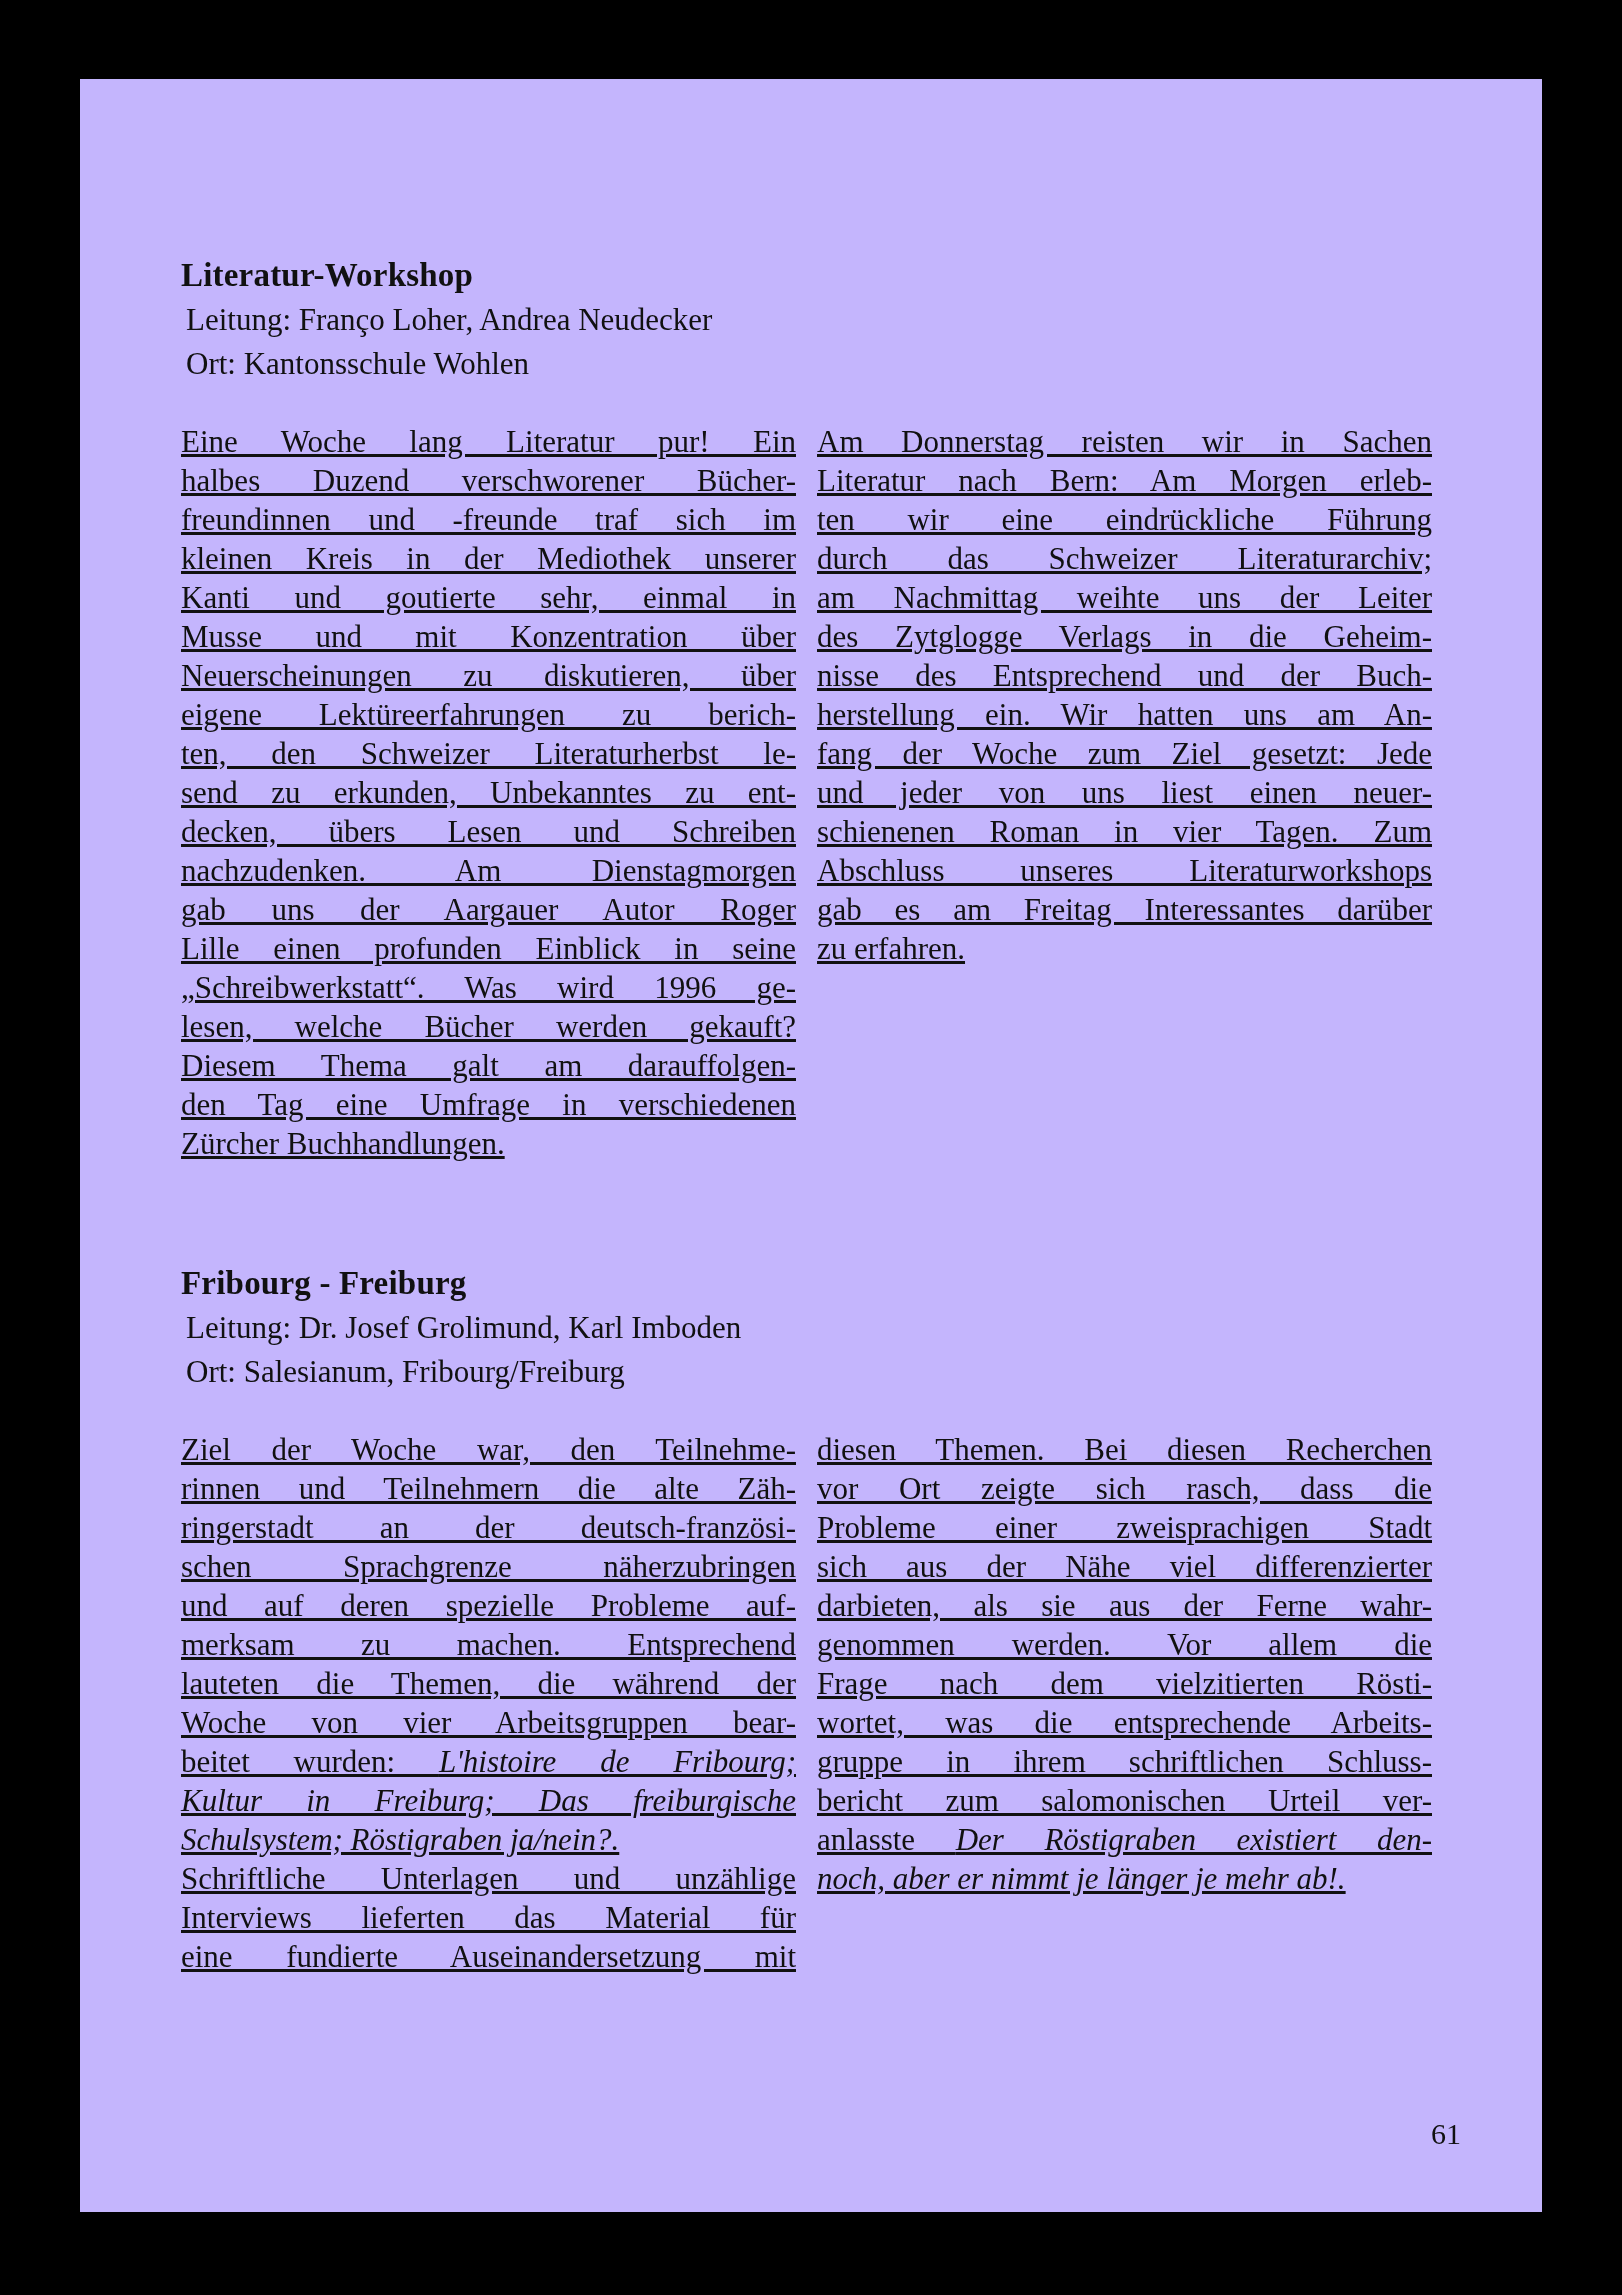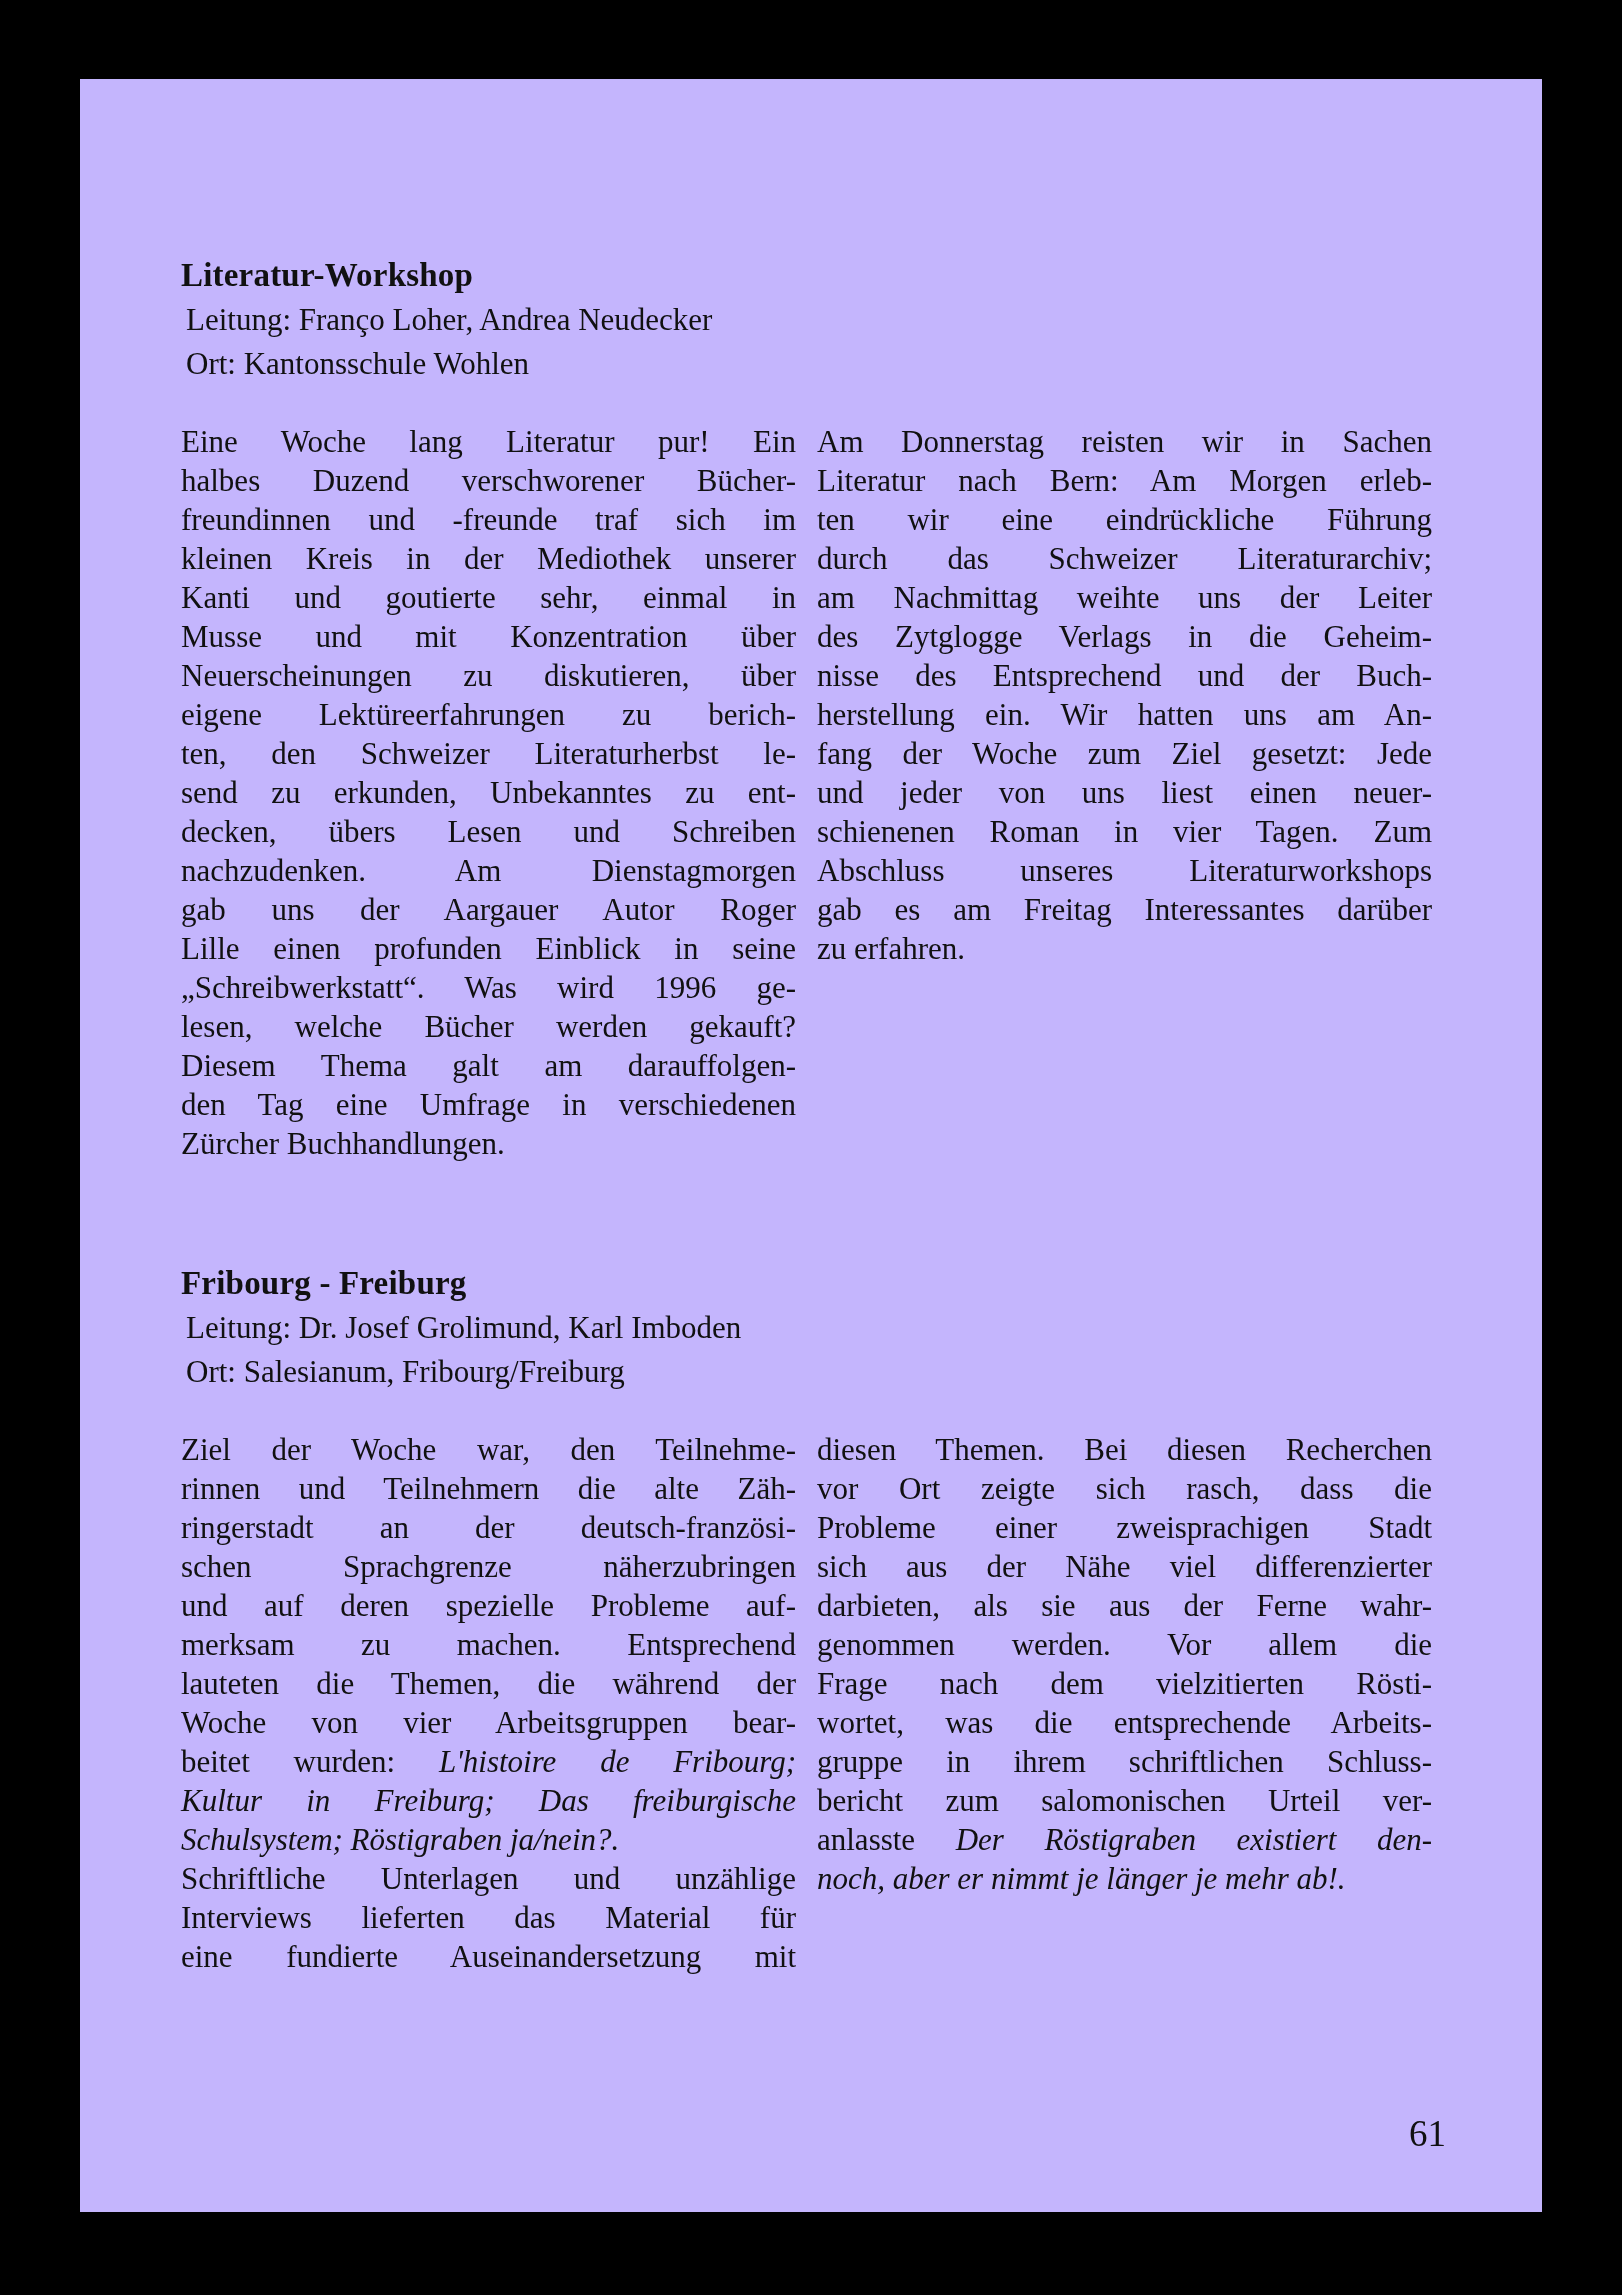--- a/index.html
+++ b/index.html
@@ -41,28 +41,28 @@
     position: absolute;
     top: 0;
     width: 615px;
     font-size: 31px;
     line-height: 39px;
     text-align: justify;
     hyphens: manual;
   }
   .col-left { left: 0; }
   .col-right { left: 636px; }
-  .line { display: block; text-align: justify; text-align-last: justify; white-space: nowrap; }
+  .line { display: block; text-align: justify; text-align-last: justify; white-space: nowrap; text-decoration: underline; }
   .line.last { text-align-last: left; }
   em { font-style: italic; }
   .page-number {
     position: absolute;
-    right: 96px;
+    right: 81px;
     top: 2035px;
-    font-size: 37px;
+    font-size: 30px;
     line-height: 39px;
   }
 </style>
 </head>
 <body>
 
 <div class="page">
 
   <div class="section sec1">
     <h2 class="title">Literatur-Workshop</h2>

